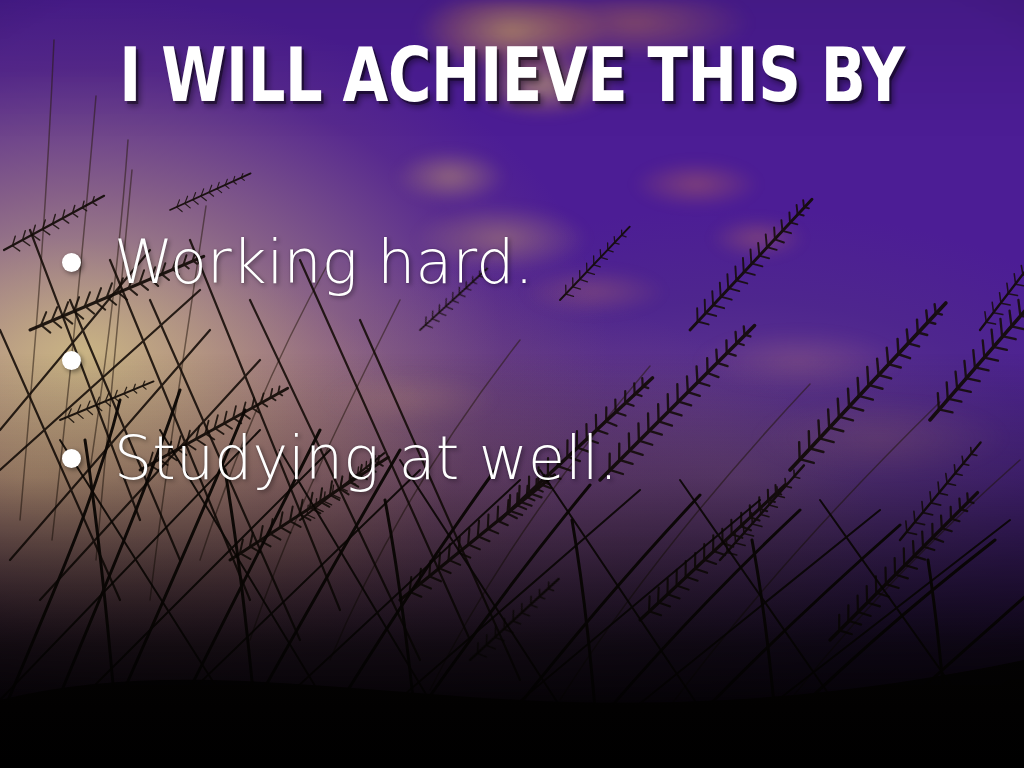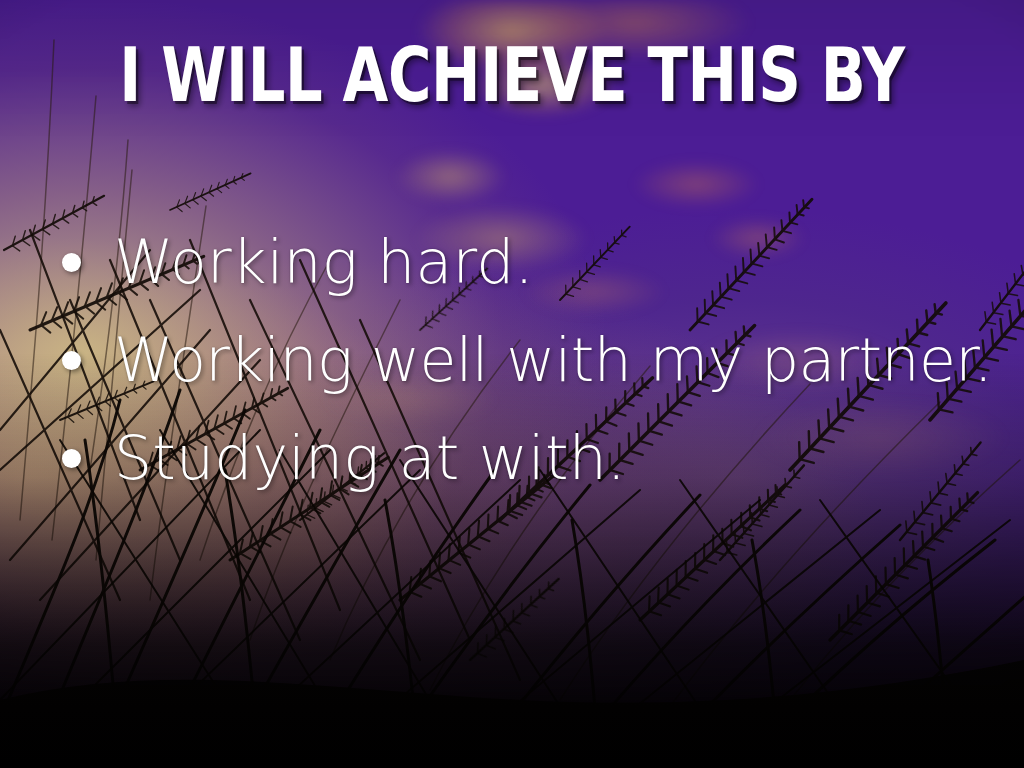--- a/index.html
+++ b/index.html
@@ -334,24 +334,23 @@
 
     <ul class="bullets">
 
       <li class="bullet-row">
         <span class="bullet-dot"></span>
         <span class="bullet-text">Working hard.</span>
       </li>
 
       <li class="bullet-row">
         <span class="bullet-dot"></span>
-        <span class="bullet-text long">Working well with my partner.</span>
       </li>
 
       <li class="bullet-row">
         <span class="bullet-dot"></span>
-        <span class="bullet-text">Studying at with.</span>
+        <span class="bullet-text">Studying at well.</span>
       </li>
 
     </ul>
   </div>
 
 </div>
 
 </body></html>

